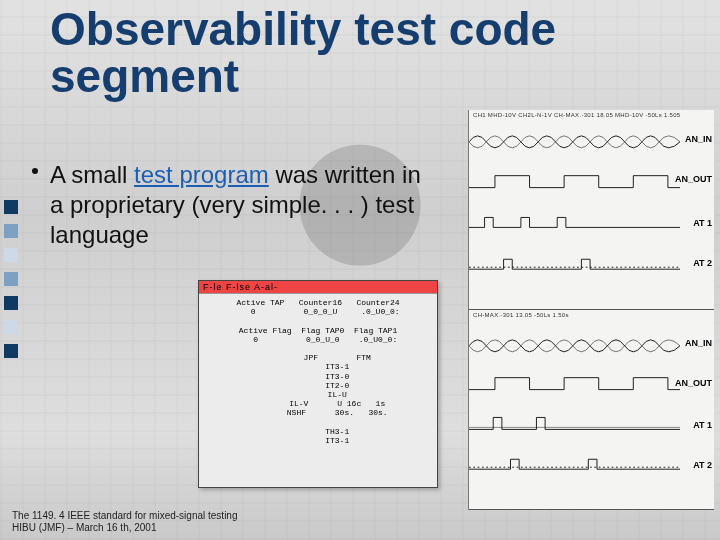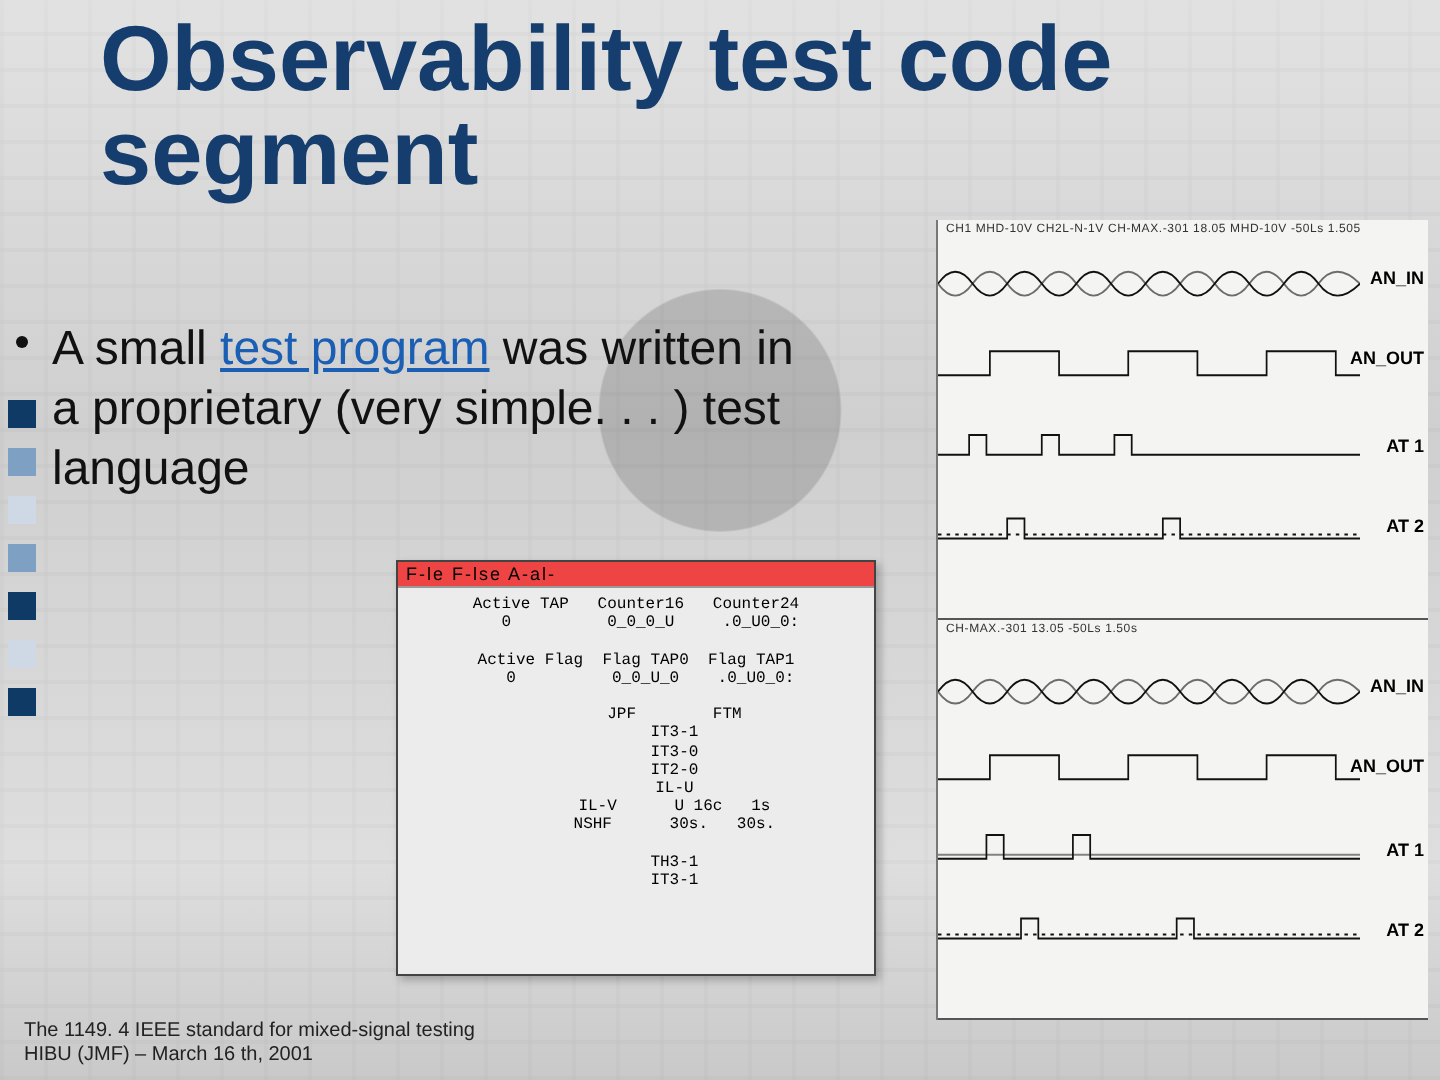--- a/index.html
+++ b/index.html
@@ -25,21 +25,21 @@
     opacity:.4;
   }
   .slide { position: absolute; inset: 0; }
   .title {
     position: absolute; left: 26px; top: 6px; right: 20px;
     font-size: 46px; font-weight: 700; line-height: 1.02;
     color: #153e6e;
     margin-left: 24px;
   }
   .bullet-row {
-    position: absolute; left: 26px; top: 160px; width: 380px;
+    position: absolute; left: 50px; top: 160px; width: 380px;
     font-size: 24px; color: #111; line-height: 1.25;
   }
   .bullet-row .dot { position:absolute; left:-18px; top:8px; width:6px; height:6px; background:#111; border-radius:50%; }
   .link { color:#1a5fb4; text-decoration: underline; }
 
   
   .deco { position:absolute; left:4px; top:200px; display:flex; flex-direction:column; gap:10px; }
   .deco div { width:14px; height:14px; background:#103a66; }
   .deco div:nth-child(2n){ background:#7ea0c2; }
   .deco div:nth-child(3n){ background:#cfd9e6; }

